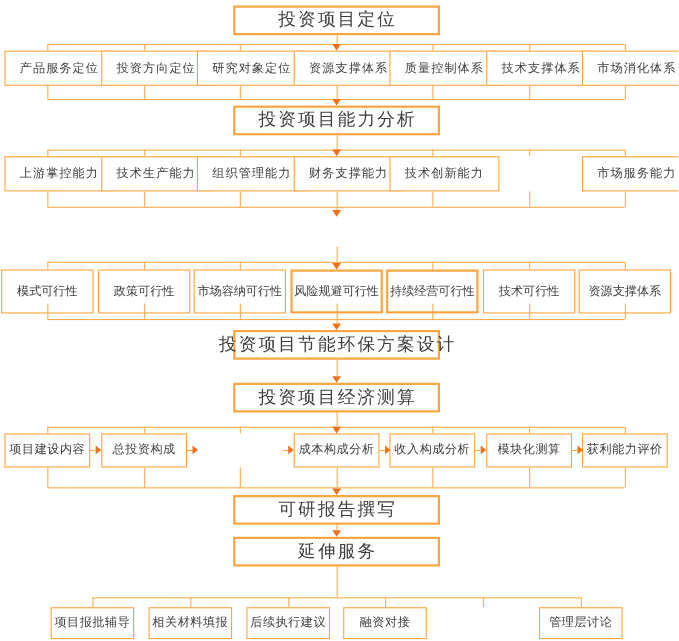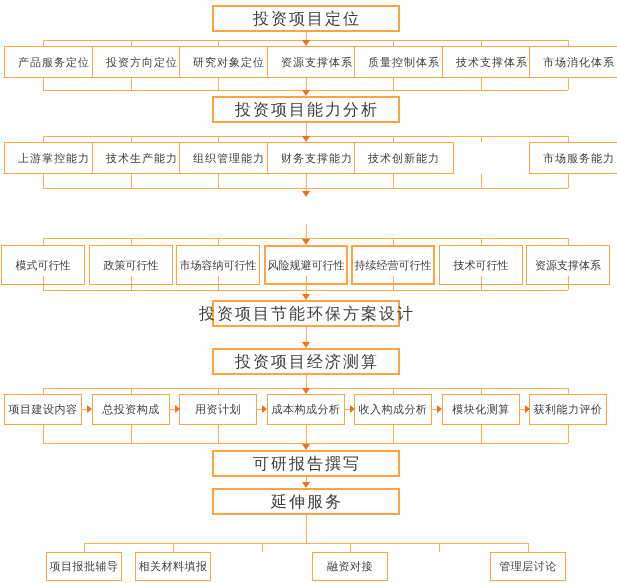--- a/index.html
+++ b/index.html
@@ -57,28 +57,28 @@
   <div class="box wC" style="left:1px;top:245px">模式可行性</div>
   <div class="box wC" style="left:89px;top:245px">政策可行性</div>
   <div class="box wC" style="left:176px;top:245px">市场容纳可行性</div>
   <div class="box wC bold" style="left:264px;top:245px">风险规避可行性</div>
   <div class="box wC bold" style="left:351px;top:245px">持续经营可行性</div>
   <div class="box wC" style="left:439px;top:245px">技术可行性</div>
   <div class="box wC" style="left:526px;top:245px">资源支撑体系</div>
 
   <div class="box wD" style="left:4px;top:394px">项目建设内容</div>
   <div class="box wD" style="left:92px;top:394px">总投资构成</div>
-  <div class="box wD" style="left:179px;top:394px">用资计划</div>
   <div class="box wD" style="left:267px;top:394px">成本构成分析</div>
   <div class="box wD" style="left:354px;top:394px">收入构成分析</div>
   <div class="box wD" style="left:442px;top:394px">模块化测算</div>
   <div class="box wD" style="left:529px;top:394px">获利能力评价</div>
 
   <div class="box wE" style="left:46px;top:552px">项目报批辅导</div>
   <div class="box wE" style="left:135px;top:552px">相关材料填报</div>
+  <div class="box wE" style="left:224px;top:552px">后续执行建议</div>
   <div class="box wE" style="left:312px;top:552px">融资对接</div>
   <div class="box wE" style="left:490px;top:552px">管理层讨论</div>
 
   <div class="vl" style="left:306px;top:32px;height:8px"></div>
   <div class="hl" style="left:43px;top:40px;width:525px"></div>
   <div class="ad" style="left:302px;top:40px"></div>
   <div class="vl" style="left:43px;top:40px;height:6px"></div>
   <div class="vl" style="left:131px;top:40px;height:6px"></div>
   <div class="vl" style="left:218px;top:40px;height:6px"></div>
   <div class="vl" style="left:393px;top:40px;height:6px"></div>

